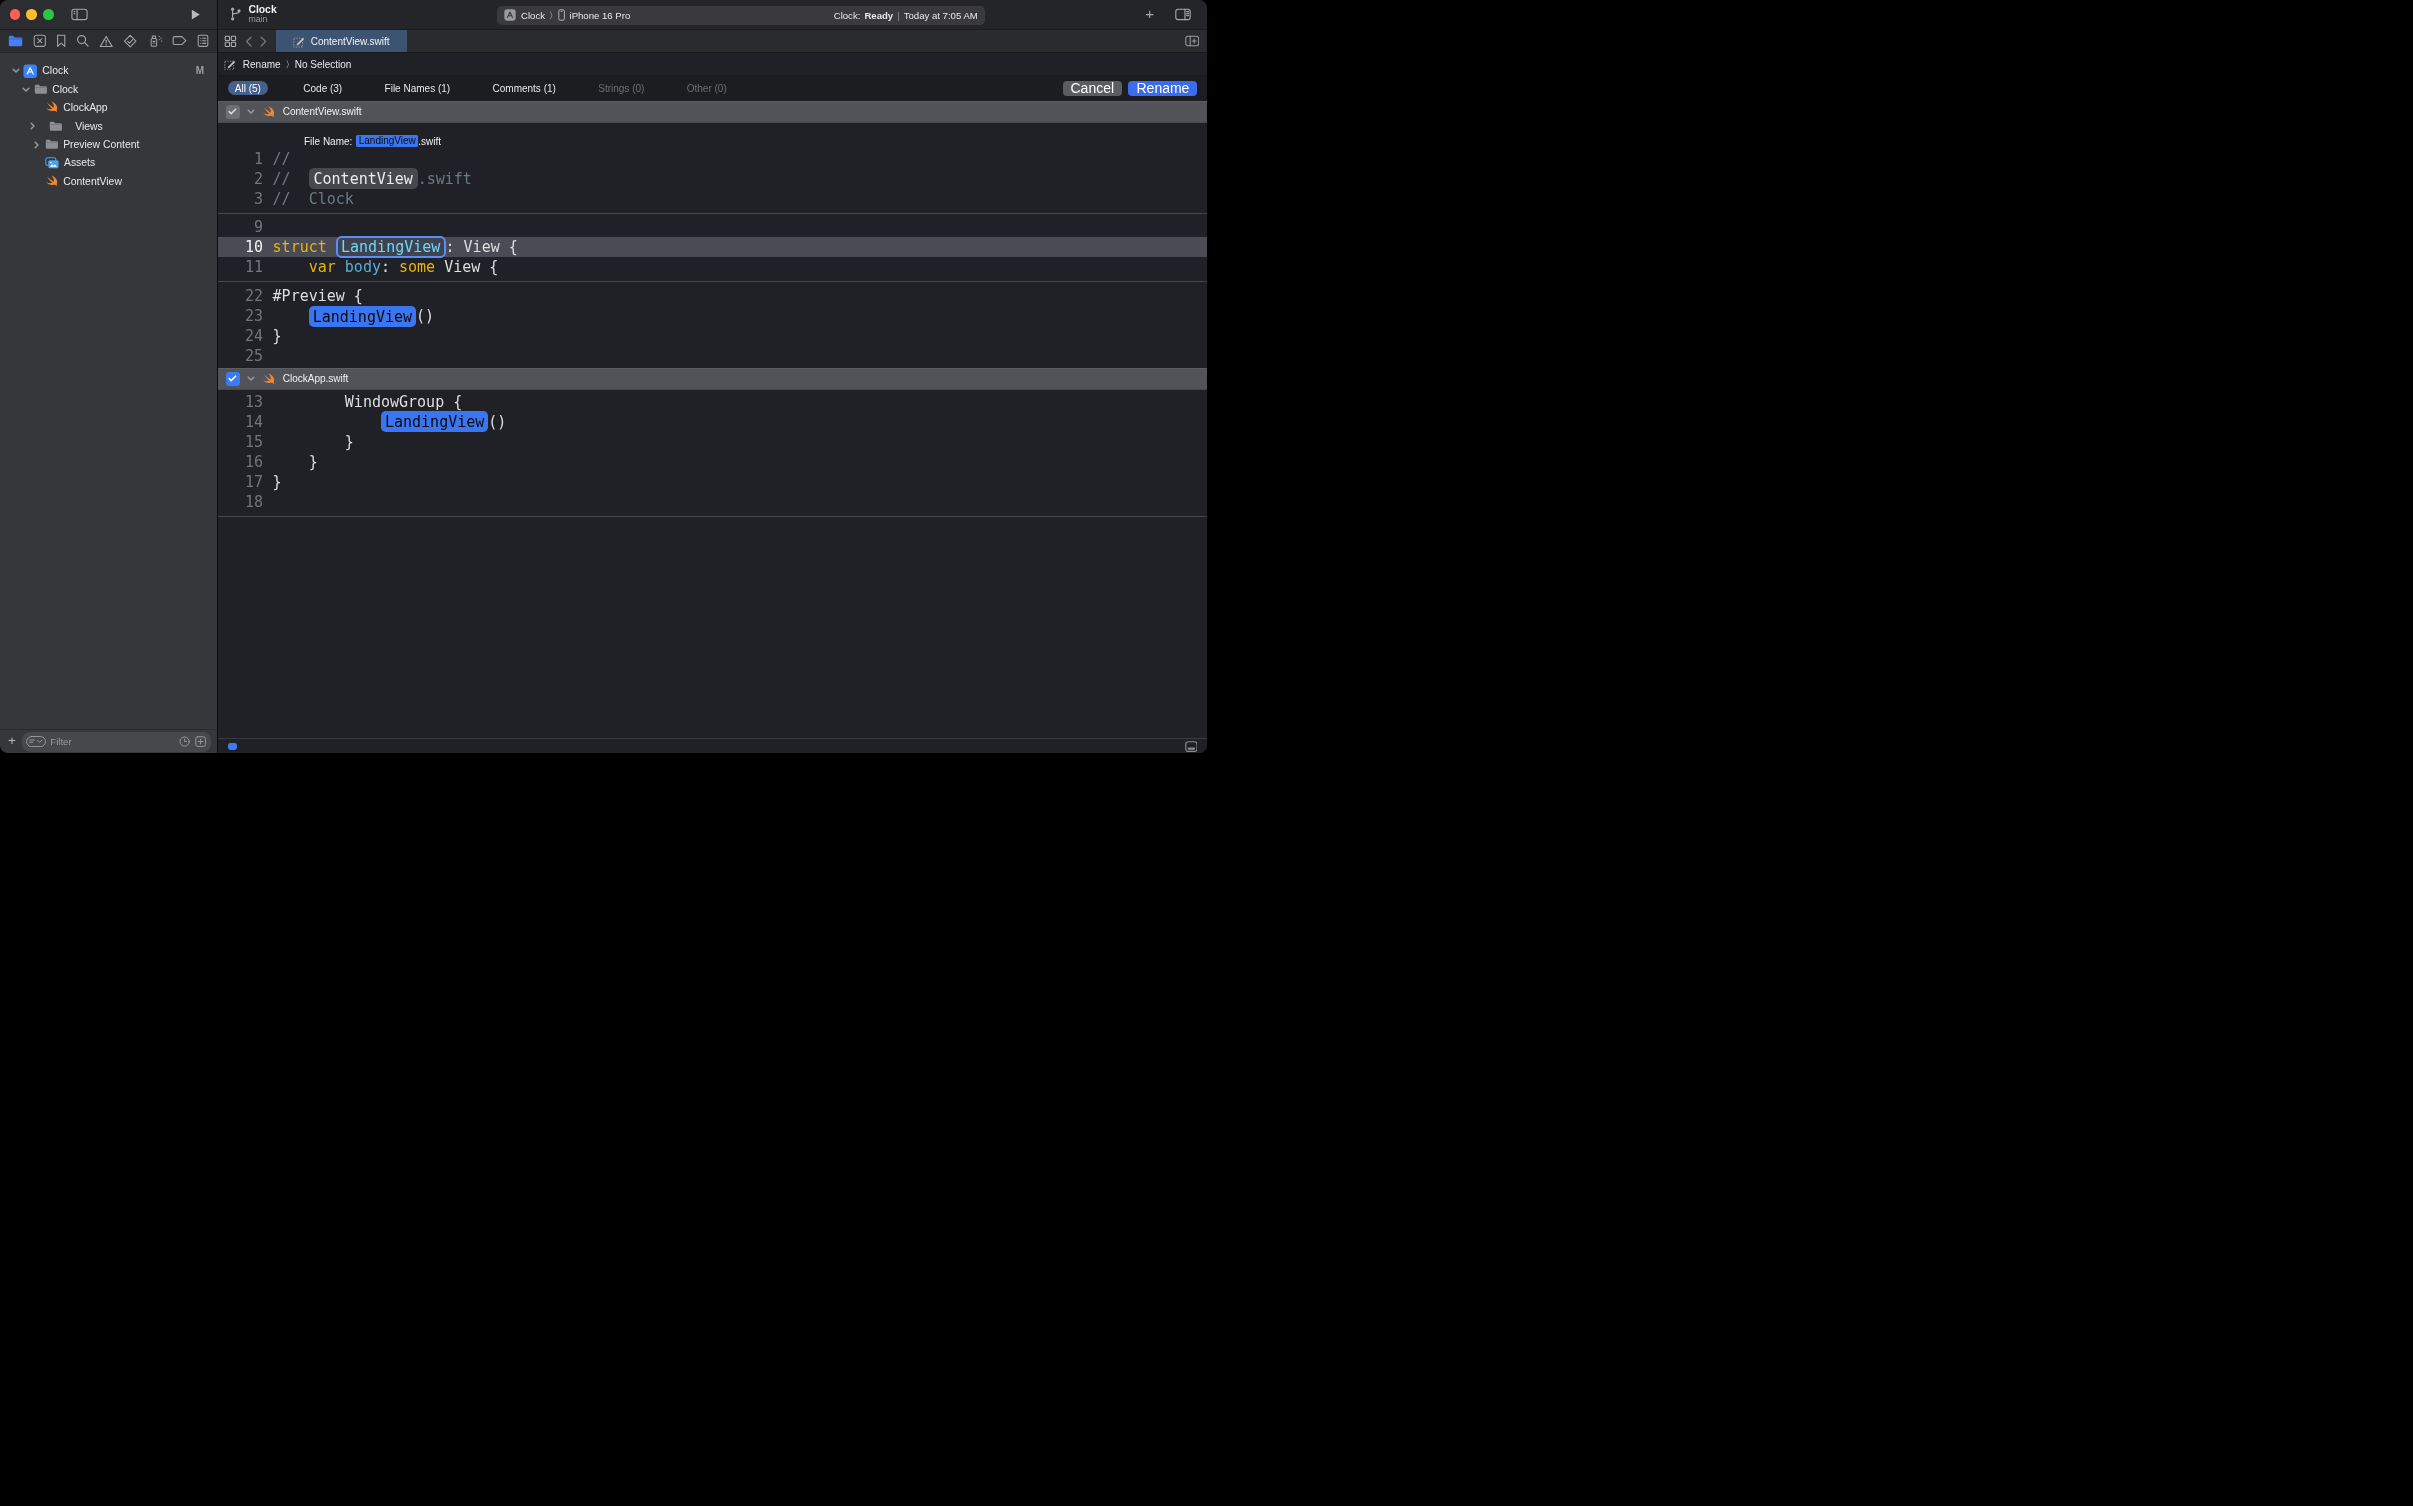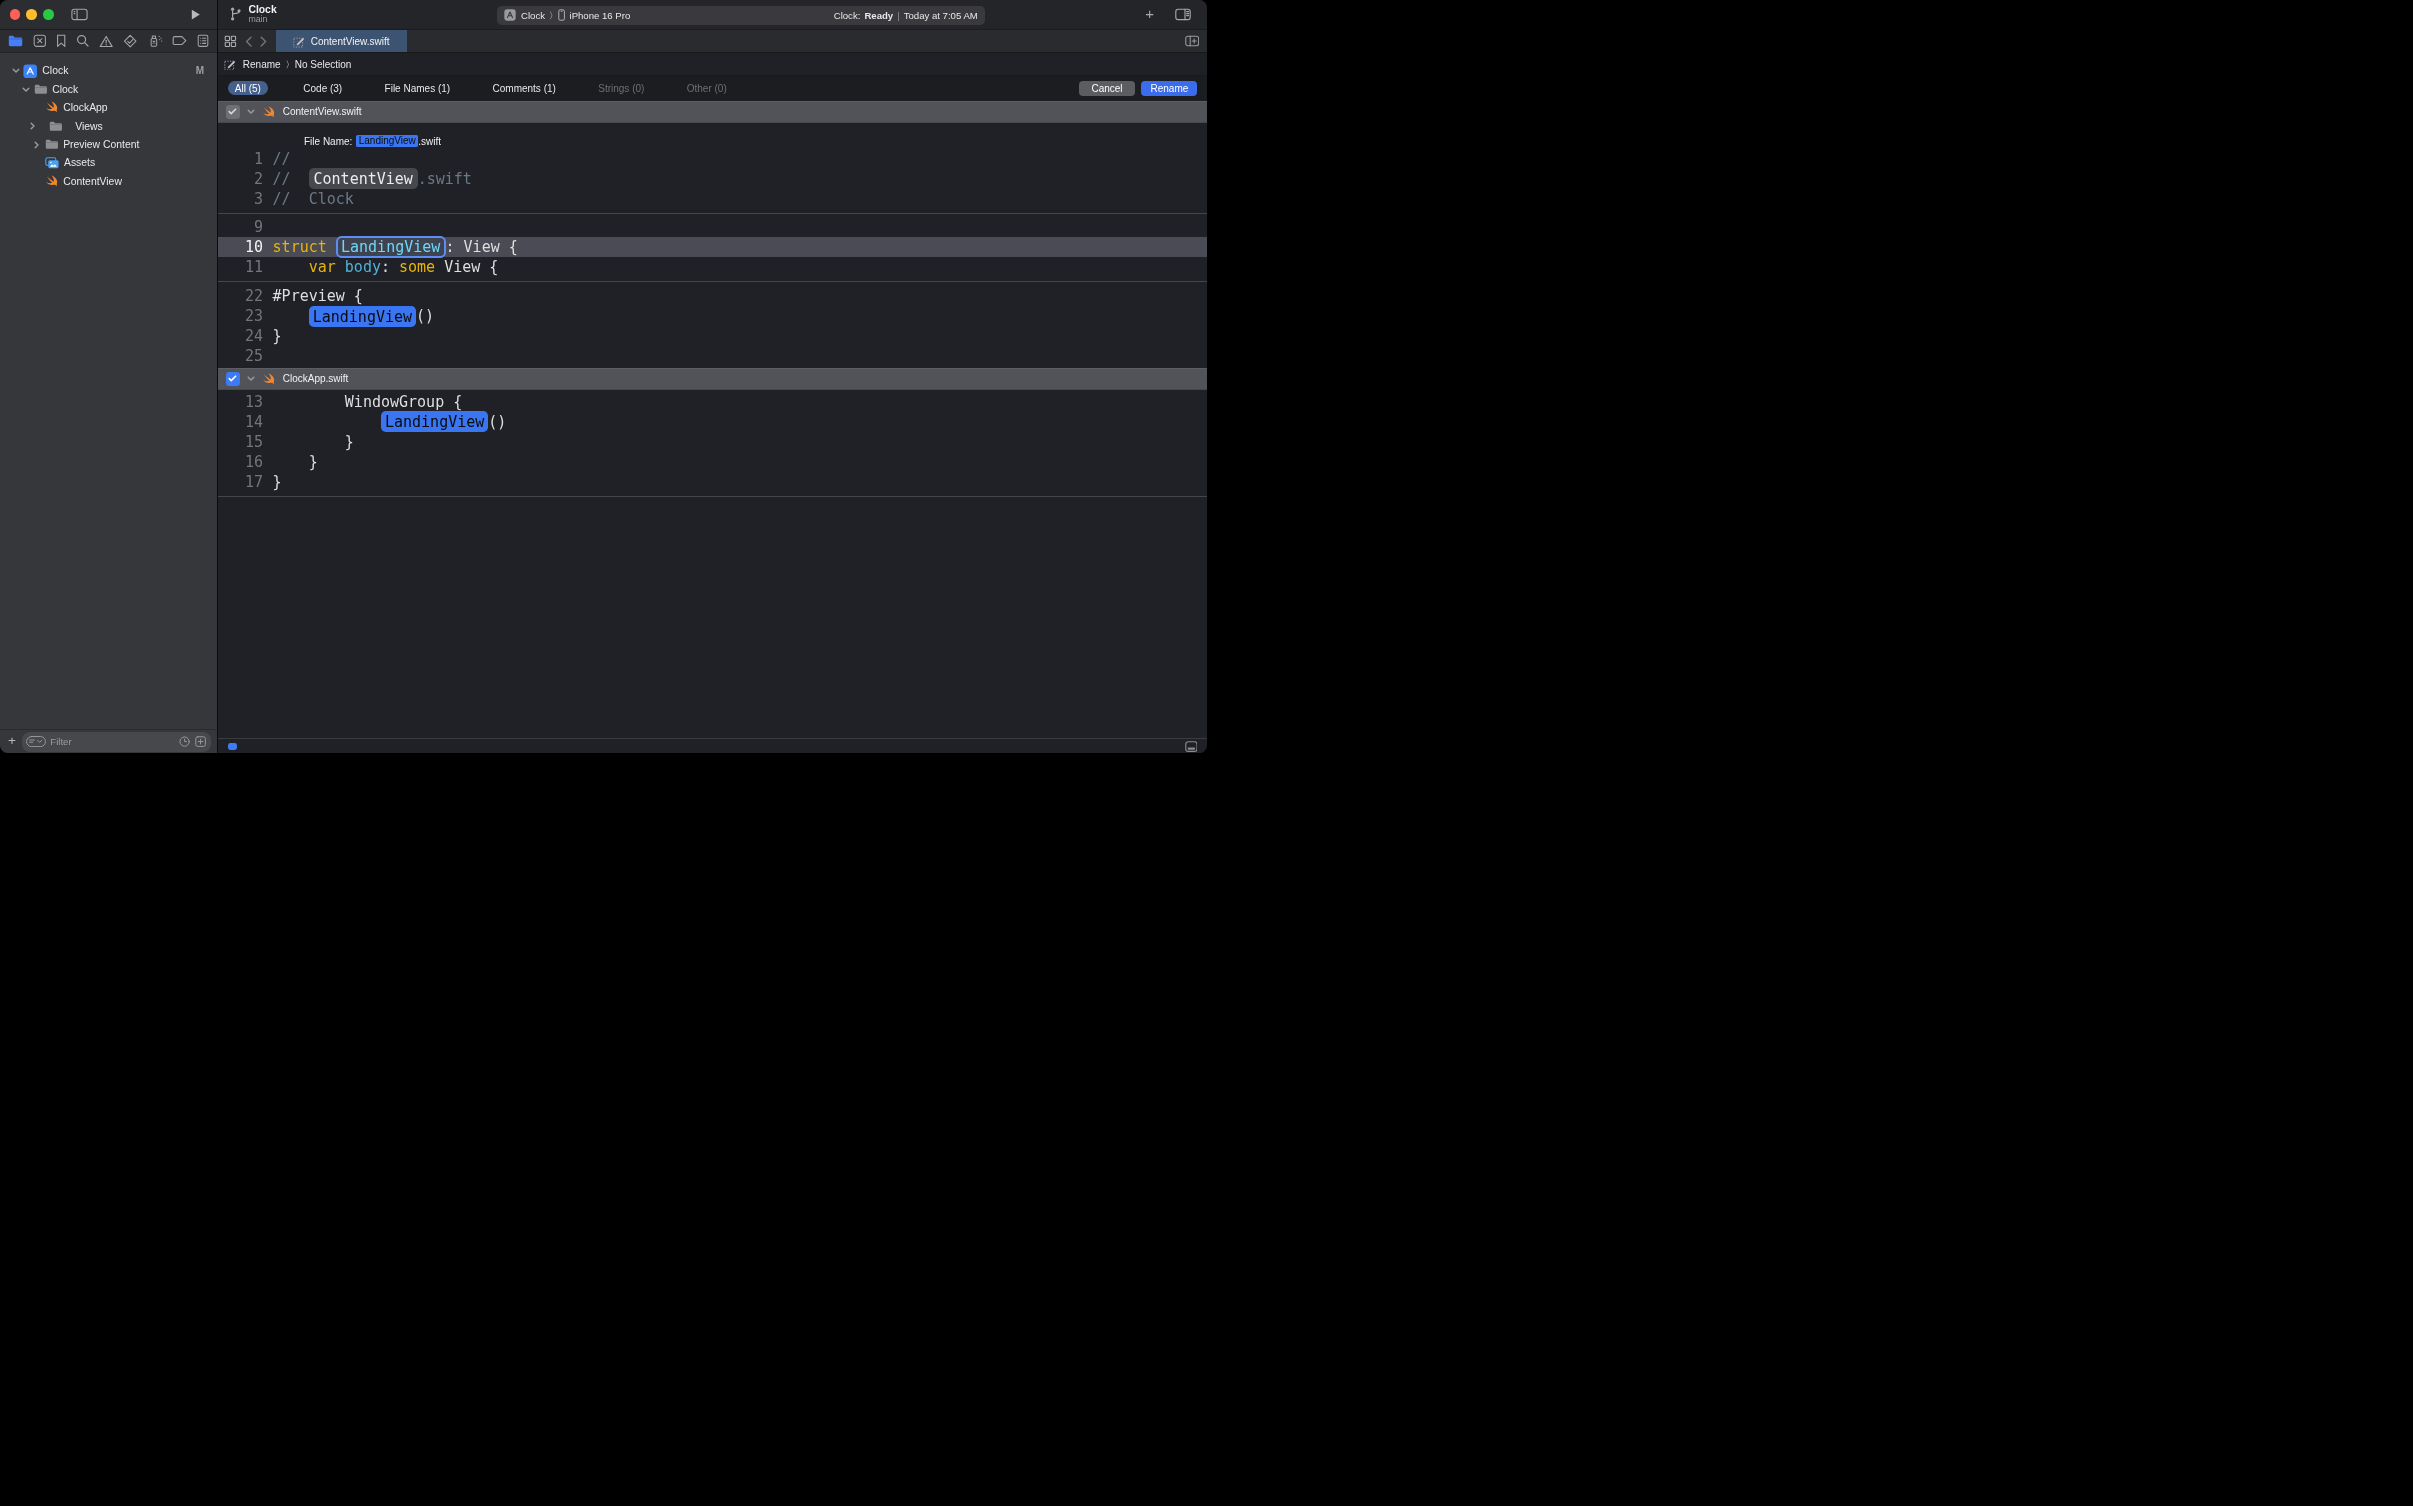--- a/index.html
+++ b/index.html
@@ -49,21 +49,21 @@
   .tab-split{position:absolute;right:8px;top:0;height:100%;display:flex;align-items:center;}
 
   .jumpbar{height:21.5px;background:#202126;border-bottom:0.8px solid #191a1d;display:flex;align-items:center;gap:5.6px;padding:0 6.4px;color:#e7e7e9;font-size:10px;}
   .jumpbar .chev{color:#9a9aa0;font-size:8.8px;}
 
   .scopebar{height:25px;background:#1c1d21;display:flex;align-items:center;padding:0 9.6px;gap:16px;font-size:10px;}
   .scope{color:#e8e8ea;padding:1.6px 7.2px;border-radius:8px;white-space:nowrap;}
   .scope.selected{background:#45608c;color:#fff;}
   .scope.disabled{color:#6e6f74;}
   .scope-actions{margin-left:auto;display:flex;gap:6.4px;}
-  .btn{min-width:56px;height:15px;border-radius:4px;font-size:10px;color:#fff;display:flex;align-items:center;justify-content:center;padding:0 8px;box-sizing:border-box;}
+  .btn{min-width:56px;height:15px;border-radius:4px;font-size:14px;color:#fff;display:flex;align-items:center;justify-content:center;padding:0 8px;box-sizing:border-box;}
   .btn.gray{background:#5c5d61;}
   .btn.blue{background:#3a6ceb;}
 
   .results{flex:1;background:#202126;overflow:hidden;display:flex;flex-direction:column;font-size:15px;}
   .file-header{height:22.3px;background:#525358;border-top:0.8px solid #5d5e63;border-bottom:0.8px solid #47484d;display:flex;align-items:center;gap:7.2px;padding:0 8px;box-sizing:border-box;}
   .file-header .fname{color:#f2f2f4;font-size:10px;}
   .cb{width:13.6px;height:13.6px;border-radius:3.2px;display:inline-flex;align-items:center;justify-content:center;}
   .cb.gray{background:#6e6f74;}
   .cb.blue{background:#3b7cf6;}
   .filename-row{height:24px;display:flex;align-items:flex-end;padding-left:86px;color:#f0f0f2;font-size:10px;background:#202126;}
@@ -525,20 +525,24 @@
             <span class="code-text"><span class="tok plain">        }</span></span>
           </div>
           <div class="code-row">
             <span class="gutter">16</span>
             <span class="code-text"><span class="tok plain">    }</span></span>
           </div>
           <div class="code-row">
             <span class="gutter">17</span>
             <span class="code-text"><span class="tok plain">}</span></span>
           </div>
+          <div class="code-row">
+            <span class="gutter">18</span>
+            <span class="code-text"></span>
+          </div>
         </div>
         <div class="block-divider"></div>
         <div class="results-filler"></div>
       </div>
 
     <div class="editor-bottom">
       <span class="dbg-blue"></span>
       <span class="icon" id="i-dock">
           <svg width="12.8" height="11.2" viewBox="0 0 16 14" fill="none">
             <rect x="1" y="1" width="14" height="12" rx="3" stroke="#8a8b8f" stroke-width="1.4"></rect>

